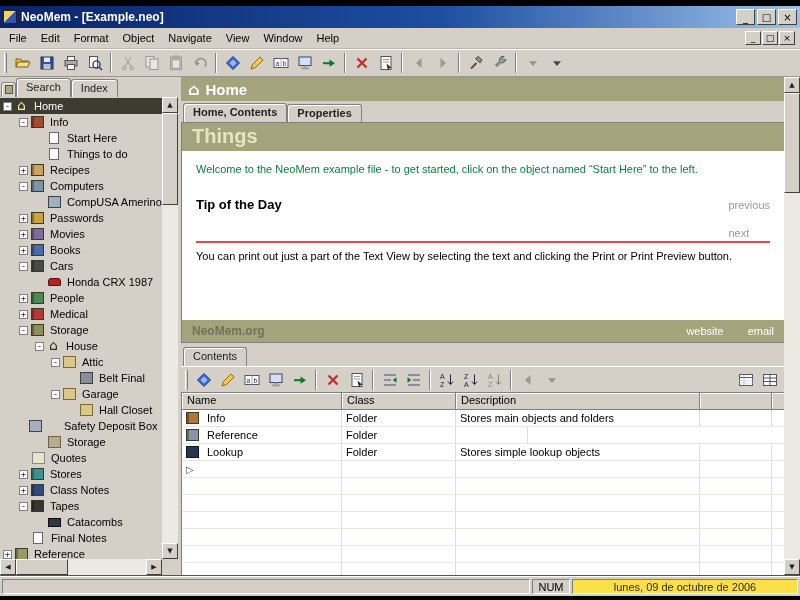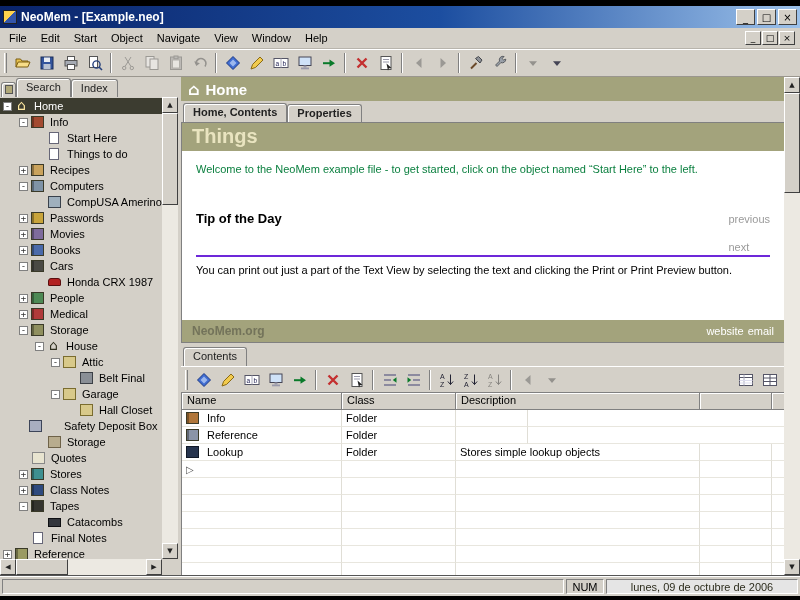--- a/index.html
+++ b/index.html
@@ -124,29 +124,29 @@
     align-items:center; gap:6px; padding:0 7px; font-size:15px; font-weight:bold; }
   .hh-icon::before { content:"⌂"; font-size:16px; color:#fff;
     font-family:"DejaVu Sans",sans-serif; }
   .doc-tabs { height:21px; flex:none; display:flex; align-items:flex-end; padding-left:2px;font-weight:bold; }
 
   .doc { flex:1; min-height:0; background:#fff; display:flex; flex-direction:column;
     border:1px solid #808080; border-right:none; }
   .brand-band { height:28px; flex:none; background:#a3a37c; color:#e9e4c0;
     font-size:20px; font-weight:bold; padding:2px 10px; }
   .doc-body { flex:1; min-height:0; padding:12px 14px 0; overflow:hidden; }
-  .welcome { color:#0c8040; margin-bottom:36px; }
-  .tip-head { display:flex; align-items:baseline; border-bottom:2px solid #6d28d9;
+  .welcome { color:#0c8040; margin-bottom:22px; }
+  .tip-head { display:flex; align-items:baseline; border-bottom:2px solid #ef4444;
     padding-bottom:2px; margin-bottom:7px; }
   .tip-title { font-weight:bold; font-size:13px; flex:1; }
   .tip-links { display:flex; gap:16px; color:#9a9a9a;flex-direction:column; }
   .doc-footer { height:22px; flex:none; background:#a3a37c; display:flex; align-items:center;
     padding:0 10px; }
   .site { flex:1; color:#73735a; font-weight:bold; font-size:12px; }
-  .flink { color:#fff; margin-left:4px; }
+  .flink { color:#fff; margin-left:24px; }
 
   .hsplit { height:5px; flex:none; }
 
   
   .contents-panel { height:227px; flex:none; display:flex; flex-direction:column; }
   .cp-tabrow { height:18px; flex:none; display:flex; align-items:flex-end; padding-left:2px; }
   .cp-toolbar { height:26px; flex:none; display:flex; align-items:center; padding:0 3px;
     border-top:1px solid #fff; }
   .grid { flex:1; min-height:0; background:#fff; overflow:hidden;
     border-top:1px solid #808080; border-left:1px solid #808080; }
@@ -160,42 +160,42 @@
     overflow:hidden; border-right:1px solid #e0ded6; border-bottom:1px solid #e8e6de; }
   .gc.fill { flex:1; border-right:none; }
   .marker::before { content:"▷"; color:#555; font-size:10px; font-family:"DejaVu Sans",sans-serif; }
 
   
   .statusbar { height:20px; flex:none; display:flex; gap:2px; padding:2px; border-top:1px solid #fff; }
   .sseg { border:1px solid; border-color:#808080 #fff #fff #808080;
     display:flex; align-items:center; padding:0 6px; }
   .s1 { flex:1; }
   .s-num { width:38px; justify-content:center; flex:none; }
-  .s-date { width:192px; justify-content:center; flex:none; background:#e5e5e5; color:#2e2e1e; }
+  .s-date { width:226px; justify-content:center; flex:none; background:#fde047; color:#2e2e1e; }
 </style>
 </head>
 <body>
 
 <div class="window">
 
   <div class="titlebar">
     <span class="app-icon"></span>
     <span class="title-text">NeoMem - [Example.neo]</span>
     <span class="winbtns" style="display:flex;gap:2px;">
         <button class="winbtn">_</button>
         <button class="winbtn">□</button>
         <button class="winbtn">×</button>
       </span>
   </div>
 
   <div class="menubar">
     <span class="menu-items">
         <span class="menu-item">File</span>
         <span class="menu-item">Edit</span>
-        <span class="menu-item">Start</span>
+        <span class="menu-item">Format</span>
         <span class="menu-item">Object</span>
         <span class="menu-item">Navigate</span>
         <span class="menu-item">View</span>
         <span class="menu-item">Window</span>
         <span class="menu-item">Help</span>
       </span>
     <span class="mdi-btns">
         <button class="winbtn">_</button>
         <button class="winbtn">□</button>
         <button class="winbtn">×</button>
@@ -760,20 +760,21 @@
                 <div class="gh" style="width: 244px;">Description</div>
                 <div class="gh" style="width: 72px;"></div>
                 <div class="gh fill"></div>
               </div>
               <div class="grow">
                 <div class="gc" style="width: 160px;">
                   <span class="ti" data-icon="book-info"></span>
                   <span>Info</span>
                 </div>
                 <div class="gc" style="width: 114px;">Folder</div>
+                <div class="gc" style="width: 244px;">Stores main objects and folders</div>
                 <div class="gc" style="width: 72px;"></div>
                 <div class="gc fill"></div>
               </div>
               <div class="grow">
                 <div class="gc" style="width: 160px;">
                   <span class="ti" data-icon="book-reference"></span>
                   <span>Reference</span>
                 </div>
                 <div class="gc" style="width: 114px;">Folder</div>
                 <div class="gc" style="width: 72px;"></div>

